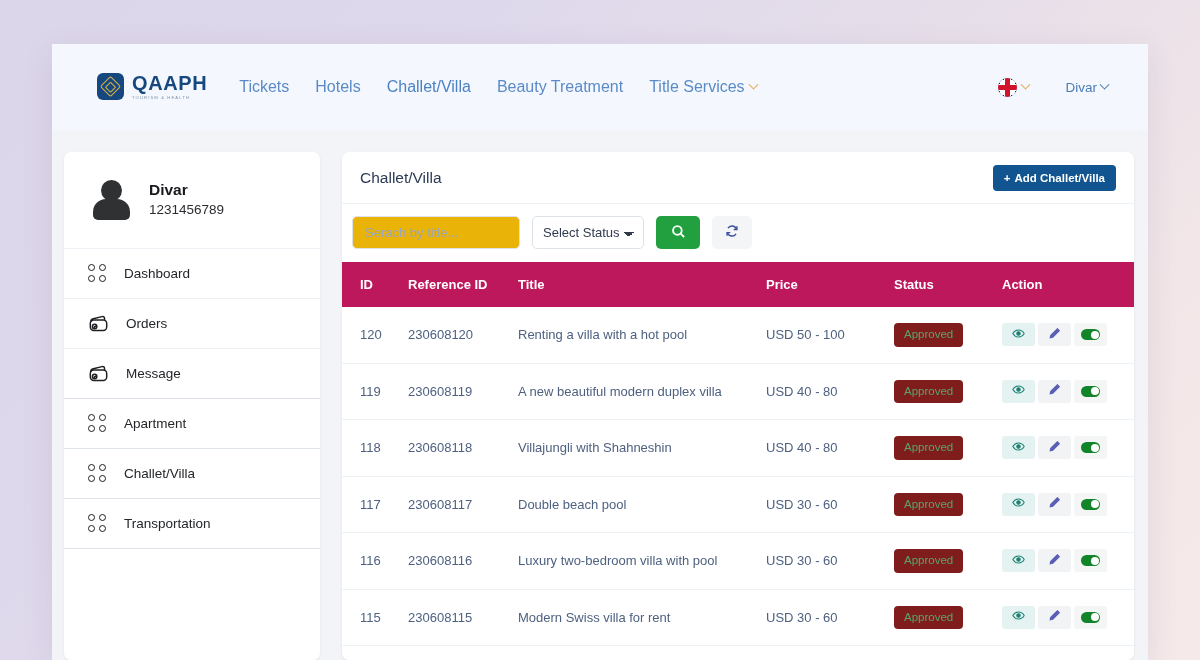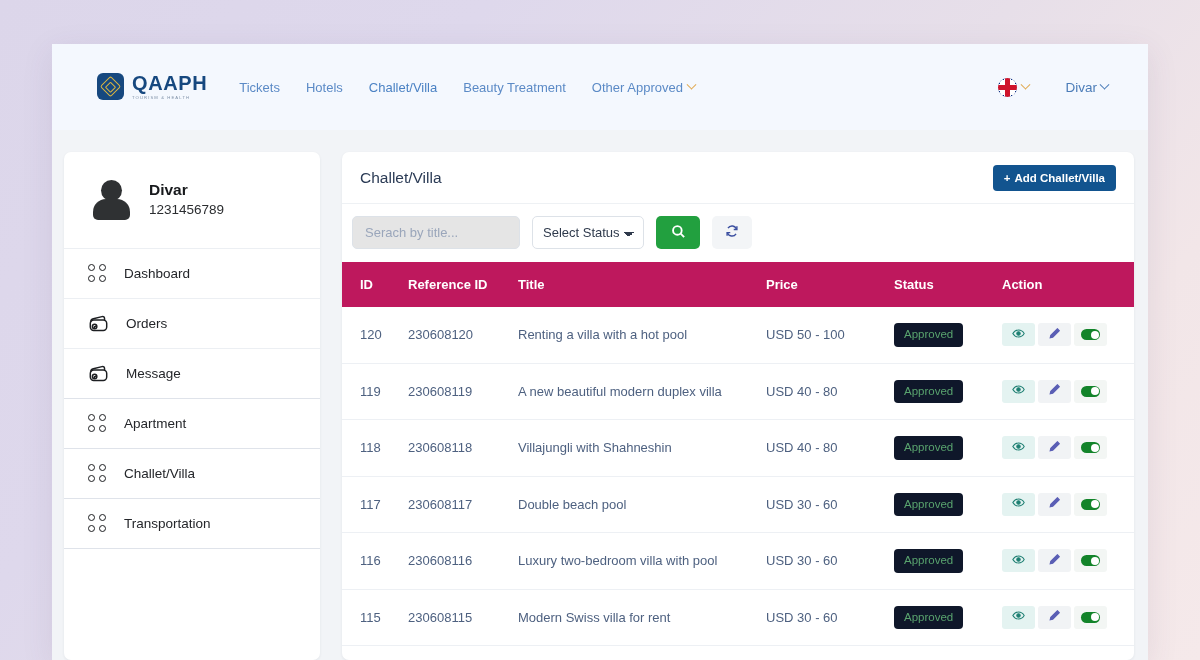--- a/index.html
+++ b/index.html
@@ -85,21 +85,21 @@
     margin-top: 3px;
     white-space: nowrap;
   }
 
   .nav-links {
     display: flex;
     align-items: center;
     gap: 26px;
   }
   .nav-link {
-    font-size: 13px;
+    font-size: 16px;
     color: #5b8ac6;
     white-space: nowrap;
     cursor: pointer;
     display: flex;
     align-items: center;
     gap: 5px;
   }
   .nav-link.active { color: #4b82c4; }
 
   .chev {
@@ -296,21 +296,21 @@
   }
   .input-search {
     width: 168px;
     height: 33px;
     border: 1px solid #dde2e8;
     border-radius: 5px;
     padding: 0 12px;
     font-size: 13px;
     color: #3d4a60;
     font-family: inherit;
-    background: #e5e5e5;
+    background: #eab308;
     outline: none;
   }
   .input-search::placeholder { color: #9aa6bb; }
   .select-status {
     width: 112px;
     height: 33px;
     border: 1px solid #dde2e8;
     border-radius: 5px;
     padding: 0 8px 0 10px;
     font-size: 13px;
@@ -379,21 +379,21 @@
 
   .col-id { width: 58px; }
   .col-ref { width: 110px; }
   .col-title { width: auto; }
   .col-price { width: 128px; }
   .col-status { width: 108px; }
   .col-action { width: 140px; }
 
   .badge {
     display: inline-block;
-    background: #0f172a;
+    background: #7f1d1d;
     color: #59a36e;
     font-size: 11.5px;
     border-radius: 4px;
     padding: 6px 10px;
     line-height: 1;
   }
 
   .actions { display: flex; align-items: center; gap: 3px; }
   .act {
     width: 33px; height: 23px;
@@ -449,21 +449,21 @@
       <span class="nav-link">
         <span>Hotels</span>
       </span>
       <span class="nav-link active">
         <span>Challet/Villa</span>
       </span>
       <span class="nav-link">
         <span>Beauty Treatment</span>
       </span>
       <span class="nav-link">
-        <span>Other Approved</span>
+        <span>Title Services</span>
         <span class="chev"></span>
       </span>
     </div>
 
     <div class="nav-right">
       <span class="lang">
         <span class="flag-circle"></span>
         <span class="chev"></span>
       </span>
       <span class="user-menu">

